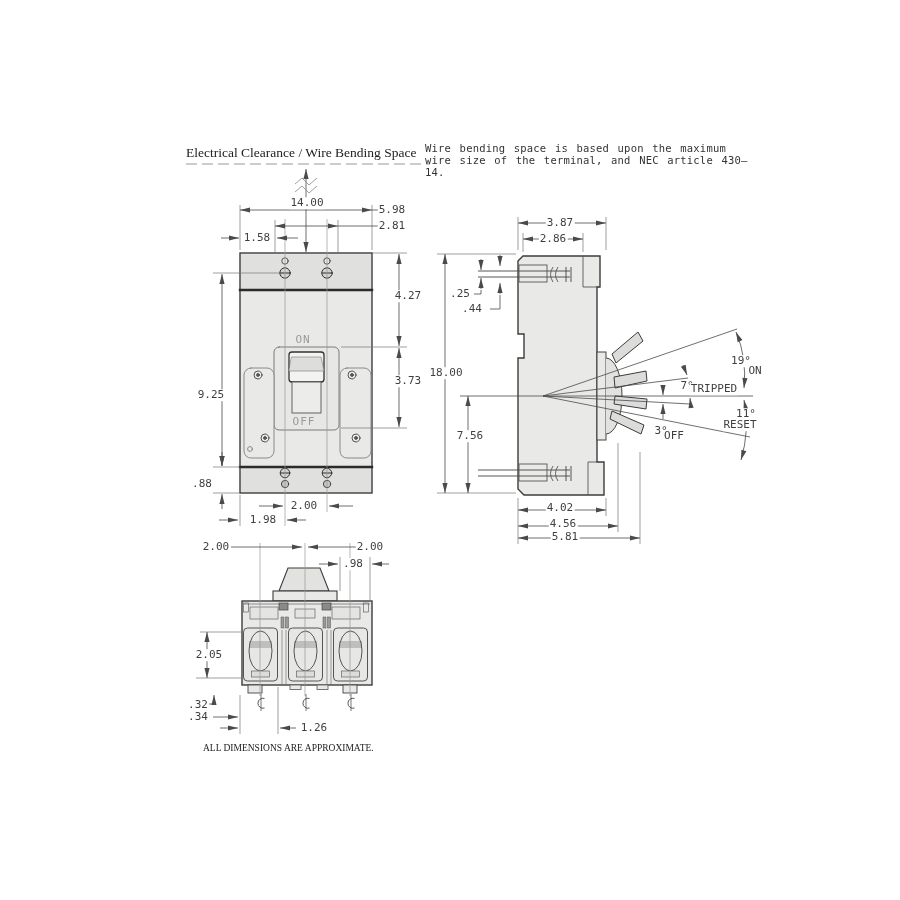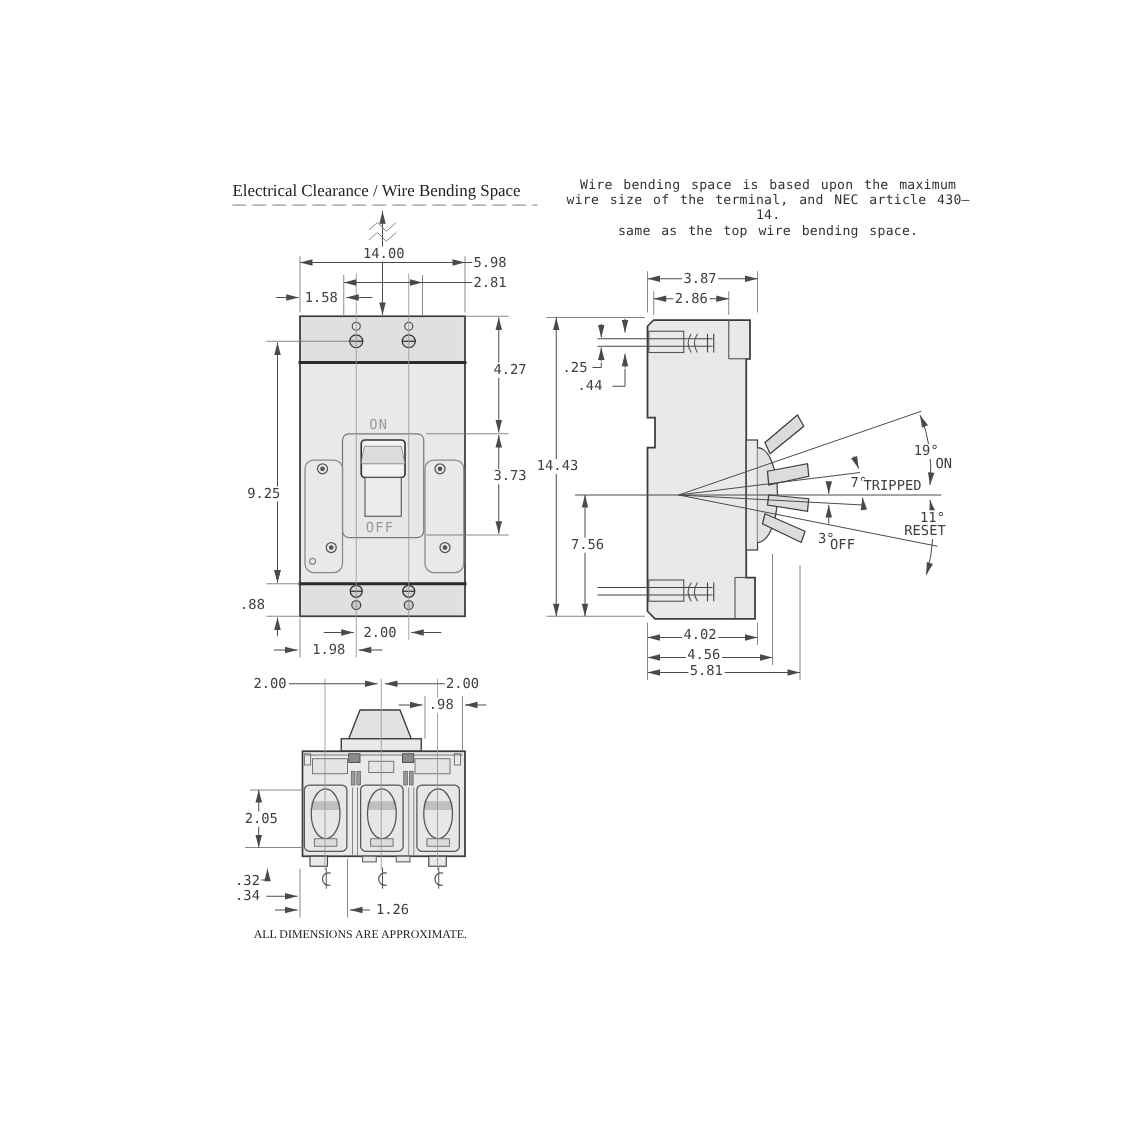--- a/index.html
+++ b/index.html
@@ -5,21 +5,21 @@
   html,body{margin:0;padding:0;background:#fff;}
   .canvas{position:relative;width:884px;height:900px;background:#ffffff;overflow:hidden;
           font-family:"DejaVu Sans Mono", monospace;}
   .canvas svg{position:absolute;left:0;top:0;}
   .lbl{position:absolute;transform:translate(-50%,-50%);font:11px "DejaVu Sans Mono", monospace;
        color:#3f3f3f;background:#fff;line-height:1.05;padding:0 1px;white-space:nowrap;z-index:3;}
   .lbl.onbody{background:transparent;color:#9a9a9a;letter-spacing:1px;}
   .lbl.angle{font-size:11px;}
   .title{position:absolute;left:186px;top:145px;font:13.5px "Liberation Serif", serif;
          color:#222;white-space:nowrap;z-index:3;}
-  .note{position:absolute;left:444px;top:142px;width:341px;text-align:center;
+  .note{position:absolute;left:425px;top:142px;width:341px;text-align:left;
         font:10.5px "DejaVu Sans Mono", monospace;color:#333;line-height:12.2px;
         letter-spacing:0.2px;word-spacing:2px;z-index:3;}
   .footer{position:absolute;left:203px;font:9.5px "Liberation Serif", serif;color:#222;
           white-space:nowrap;z-index:3;}
 </style>
 </head>
 <body>
 
 <div class="canvas">
 
@@ -302,41 +302,40 @@
           <line x1="351" y1="694" x2="351" y2="711" stroke-width="0.8"></line>
     </g>
   </g>
 </svg>
 
 <div class="title">Electrical Clearance / Wire Bending Space</div>
 
 <div class="note">
   <div>Wire bending space is based upon the maximum</div>
   <div>wire size of the terminal, and NEC article 430–14.</div>
-  <div>same as the top wire bending space.</div>
 </div>
 
 <div class="lbl" style="left:307px;top:203px">14.00</div>
 <div class="lbl" style="left:392px;top:210px">5.98</div>
 <div class="lbl" style="left:392px;top:226px">2.81</div>
 <div class="lbl" style="left:257px;top:238px">1.58</div>
 <div class="lbl" style="left:408px;top:296px">4.27</div>
 <div class="lbl" style="left:211px;top:395px">9.25</div>
 <div class="lbl" style="left:408px;top:381px">3.73</div>
 <div class="lbl" style="left:202px;top:484px">.88</div>
 <div class="lbl" style="left:304px;top:506px">2.00</div>
 <div class="lbl" style="left:263px;top:520px">1.98</div>
 <div class="lbl onbody" style="left:303px;top:340px">ON</div>
 <div class="lbl onbody" style="left:304px;top:422px">OFF</div>
 
 <div class="lbl" style="left:560px;top:223px">3.87</div>
 <div class="lbl" style="left:553px;top:239px">2.86</div>
 <div class="lbl" style="left:460px;top:294px">.25</div>
 <div class="lbl" style="left:472px;top:309px">.44</div>
-<div class="lbl" style="left:446px;top:373px">14.43</div>
+<div class="lbl" style="left:446px;top:373px">18.00</div>
 <div class="lbl" style="left:470px;top:436px">7.56</div>
 <div class="lbl" style="left:560px;top:508px">4.02</div>
 <div class="lbl" style="left:563px;top:524px">4.56</div>
 <div class="lbl" style="left:565px;top:537px">5.81</div>
 
 <div class="lbl angle" style="left:741px;top:361px">19°</div>
 <div class="lbl angle" style="left:755px;top:371px">ON</div>
 <div class="lbl angle" style="left:687px;top:386px">7°</div>
 <div class="lbl angle" style="left:714px;top:389px">TRIPPED</div>
 <div class="lbl angle" style="left:661px;top:431px">3°</div>

